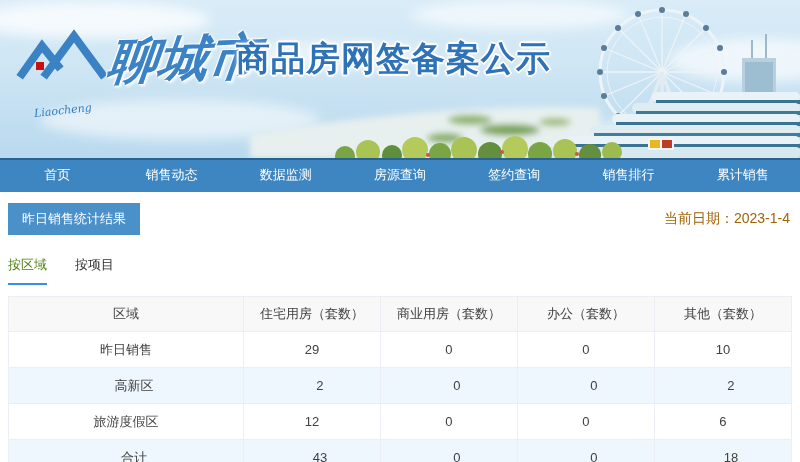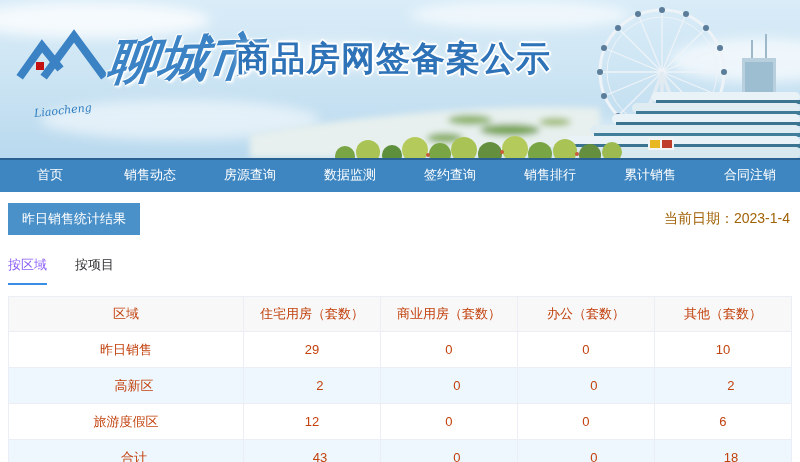--- a/index.html
+++ b/index.html
@@ -31,26 +31,26 @@
   
   .content { padding:0 8px; }
   .content-head { display:flex; justify-content:space-between; align-items:center; margin-top:11px; }
   .section-badge { display:inline-flex; align-items:center; height:25px; padding:16px 14px;
     background:#4a90c9; color:#fff; font-size:13px; }
   .current-date { font-size:14px; color:#a16207; padding-right:2px; }
 
   .subtabs { display:flex; margin-top:21px; }
   .subtab { margin-right:28px; font-size:13px; color:#303133; padding-bottom:9px;
     border-bottom:2px solid transparent; cursor:pointer; }
-  .subtab.active { color:#8b5cf6; border-bottom-color:#3a8ee6; }
+  .subtab.active { color:#4d7c0f; border-bottom-color:#3a8ee6; }
 
   .tbl-wrap { margin-top:11px; }
   table { width:100%; border-collapse:collapse; table-layout:fixed; }
   th,td { border:1px solid #ebeef5; text-align:center; font-size:13px;
-    color:#c2410c; font-weight:normal; }
+    color:#404040; font-weight:normal; }
   th { height:35px; background:#f8f8f9; }
   td { height:36px; background:#fff; }
   tr.alt td { background:#eef7fd;padding-left:16px; }
   th:first-child, td:first-child { width:30%; }
 </style>
 </head>
 <body>
 
 <div class="banner">
   <svg class="scene" width="800" height="158" viewBox="0 0 800 158">
@@ -157,26 +157,25 @@
     </svg>
     <span class="logo-script">Liaocheng</span>
   </div>
   <div class="city-name">聊城市</div>
   <div class="site-title">商品房网签备案公示</div>
 </div>
 
 <nav class="mainnav" id="mainNav">
     <a class="nav-item">首页</a>
     <a class="nav-item">销售动态</a>
+    <a class="nav-item">数据监测</a>
     <a class="nav-item">房源查询</a>
-    <a class="nav-item">数据监测</a>
     <a class="nav-item">签约查询</a>
     <a class="nav-item">销售排行</a>
     <a class="nav-item">累计销售</a>
-    <a class="nav-item">合同注销</a>
   </nav>
 
 <div class="content">
   <div class="content-head">
     <span class="section-badge">昨日销售统计结果</span>
     <span class="current-date">当前日期：2023-1-4</span>
   </div>
 
   <div class="subtabs" id="subTabs">
       <div class="subtab active">按区域</div>

